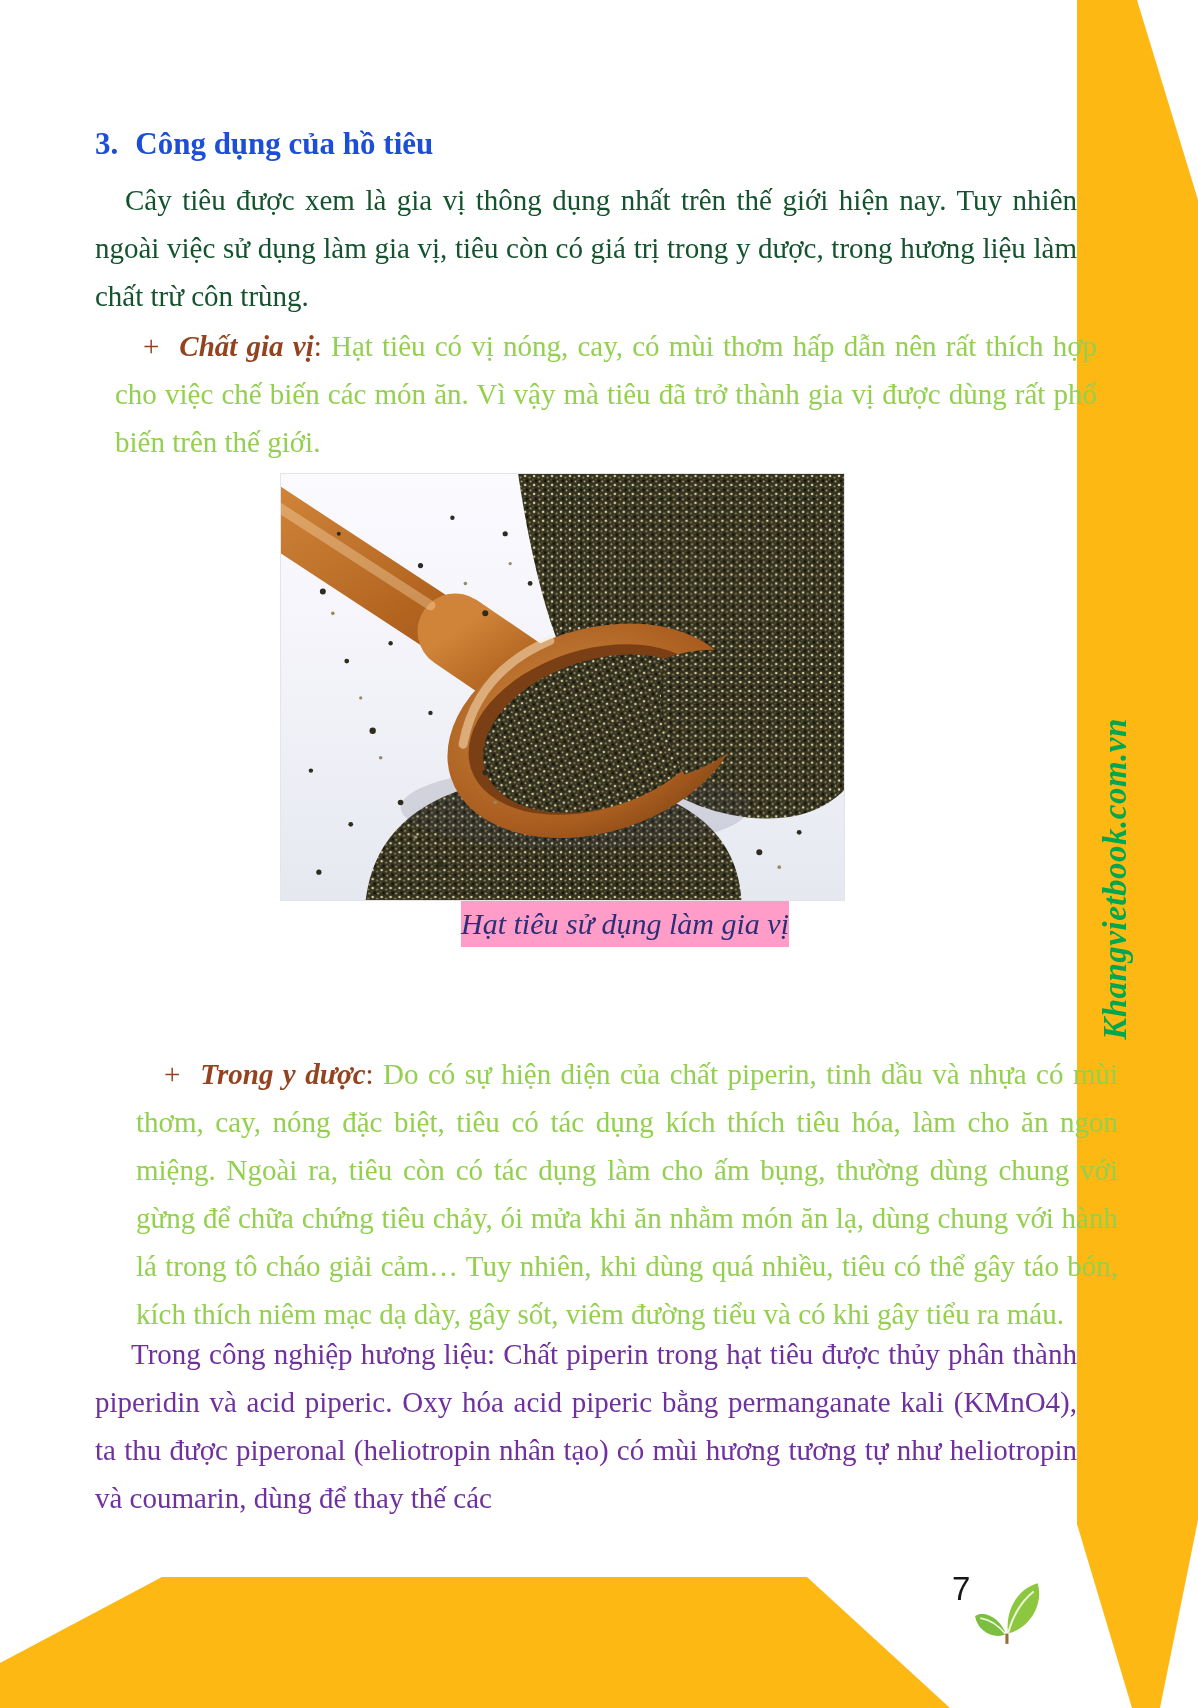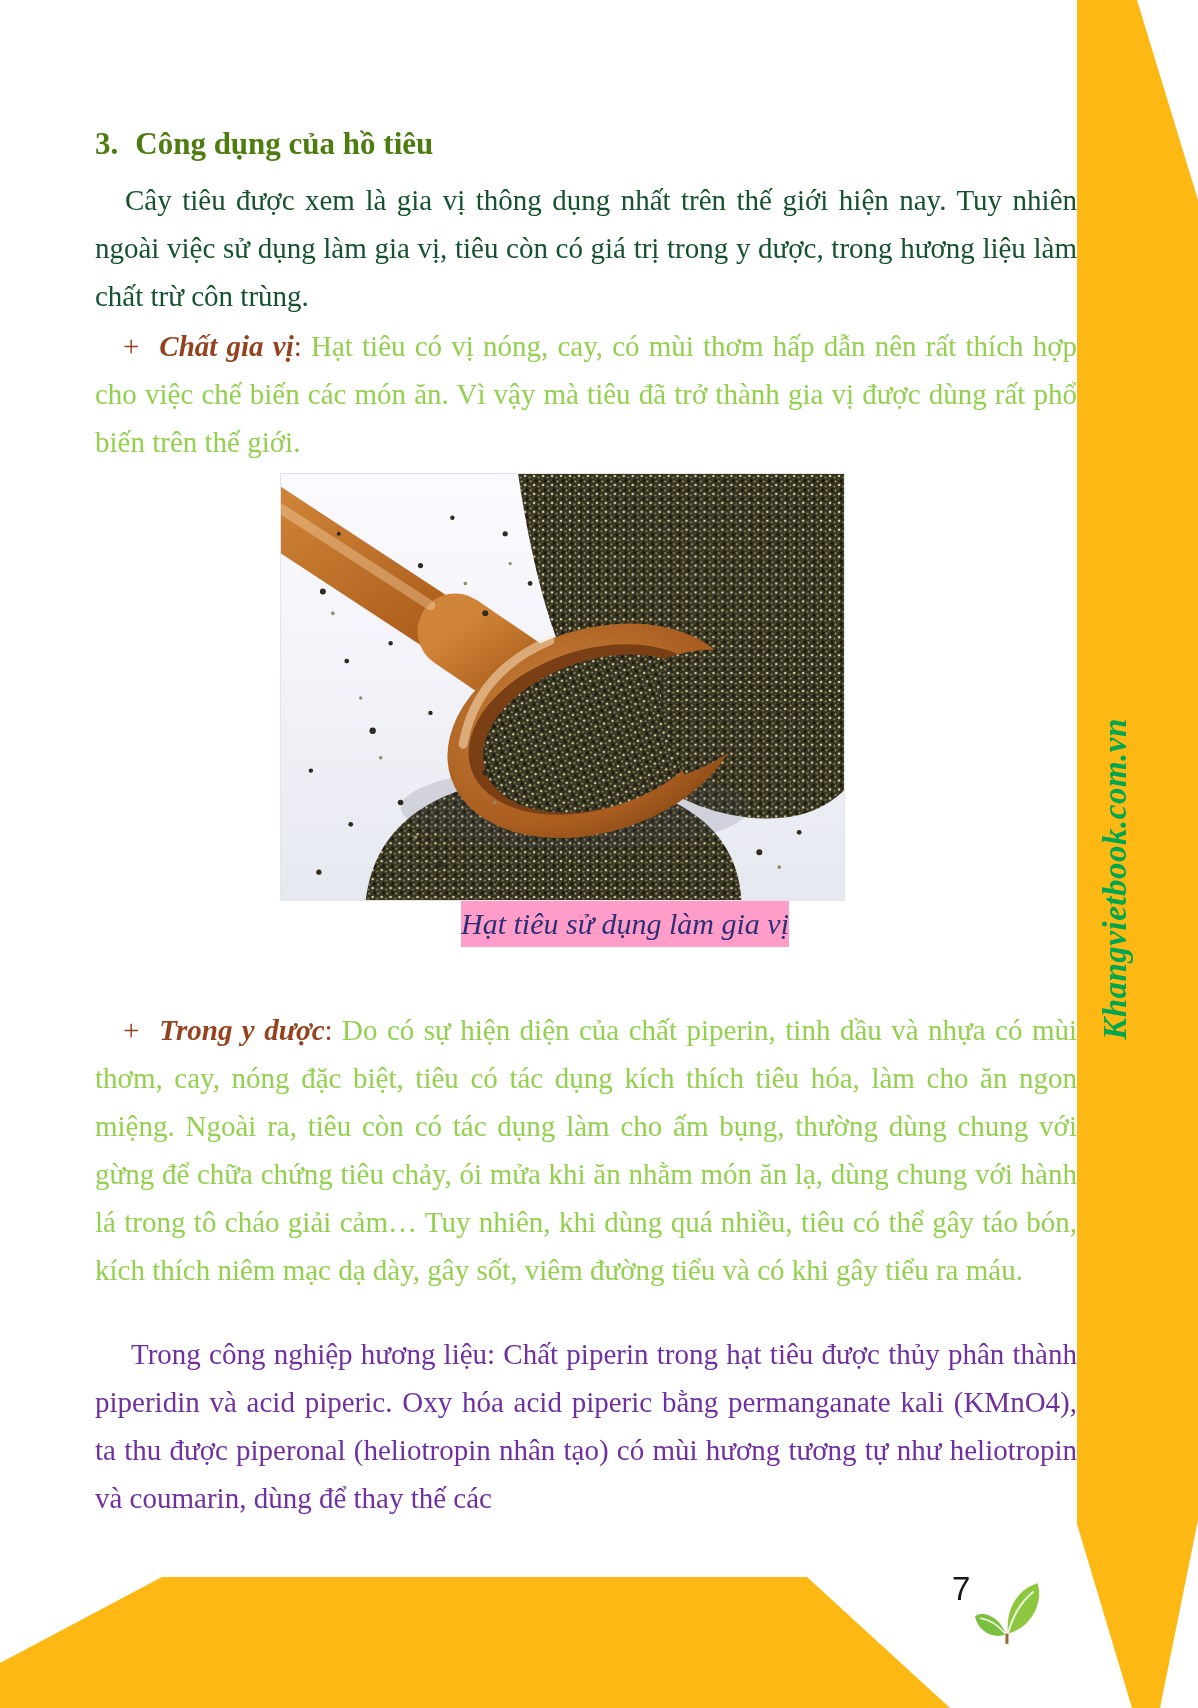--- a/index.html
+++ b/index.html
@@ -21,30 +21,30 @@
     transform-origin:0 0;
     font-style:italic;font-weight:600;
     font-size:33px;letter-spacing:.5px;
     color:#00A650;
     z-index:2;white-space:nowrap;
     text-align:center;
   }
   
   .heading{
     position:absolute;left:95px;top:126px;width:982px;
-    font-size:31px;font-weight:bold;color:#4d7c0f;z-index:1;
+    font-size:31px;font-weight:bold;color:#1d4ed8;z-index:1;
   }
   .heading .hnum{margin-right:17px;}
   .para{
     position:absolute;left:95px;width:982px;margin:0;
     font-size:29px;line-height:48px;text-align:justify;z-index:1;
   }
   .p-intro{top:176px;color:#14532d;text-indent:30px;}
-  .p-spice{top:322px;}
-  .p-medicine{top:1006px;}
+  .p-spice{top:322px;margin-left:20px;}
+  .p-medicine{top:1050px;margin-left:41px;}
   .p-industry{top:1330px;color:#7030A0;text-indent:36px;font-family:Liberation Serif, serif;}
   .plus-marker{color:#94431E;margin-left:28px;margin-right:20px;font-style:normal;}
   .lead-label{color:#94431E;font-weight:bold;font-style:italic;}
   .lead-sep{color:#94431E;}
   .green-text{color:#92D04E;}
   
   .figure{
     position:absolute;left:280px;top:473px;width:565px;height:428px;
     z-index:1;border:1px solid #e4e4ec;box-sizing:border-box;
   }

